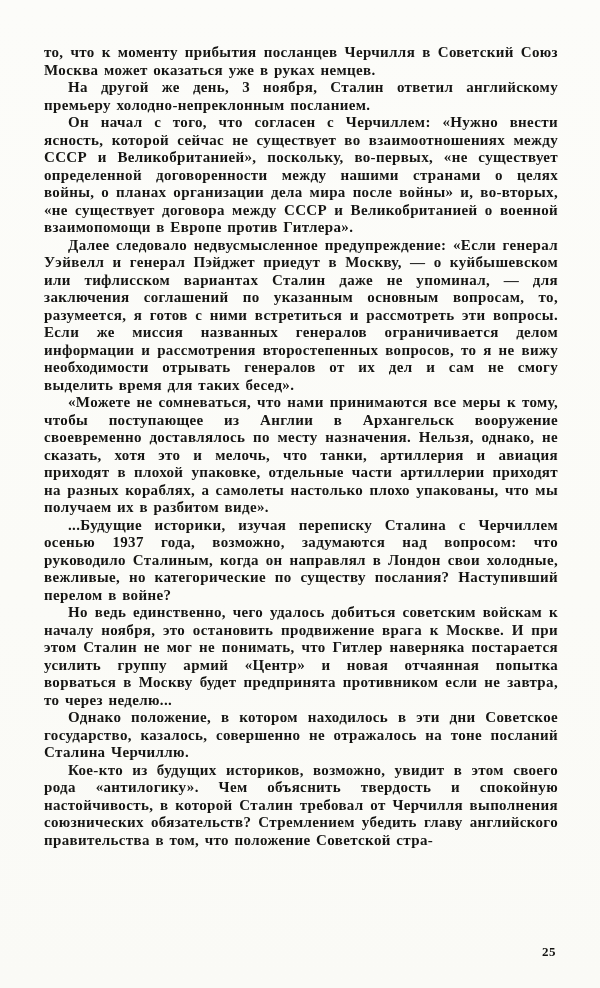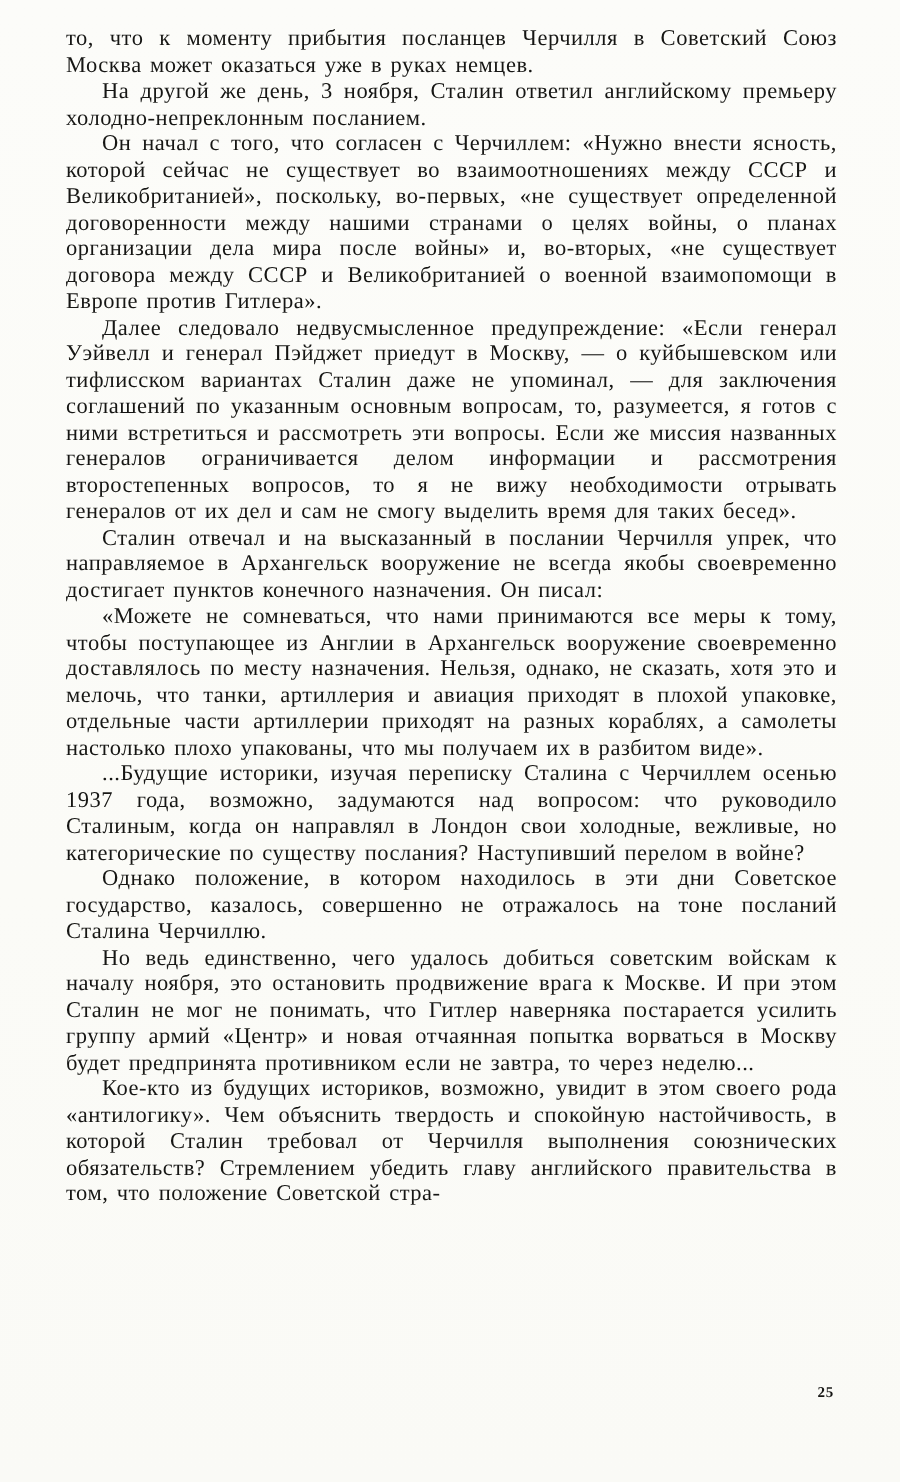--- a/index.html
+++ b/index.html
@@ -16,57 +16,56 @@
     position: relative;
     width: 600px;
     height: 988px;
     background: linear-gradient(180deg, #fcfcf9 0%, #fbfbf7 60%, #fafaf6 100%);
     font-family: "Liberation Serif", "DejaVu Serif", serif;
     color: #161614;
   }
   .text-block {
     position: absolute;
     left: 44px;
-    top: 18px;
+    top: 44px;
     width: 514px;
     text-align: justify;
     font-size: 15px;
     line-height: 17.5px;
-    font-weight: 400;
+    font-weight: 700;
     letter-spacing: 0.35px;
     word-spacing: 1.5px;
   }
   .text-block p {
     margin: 0;
     padding: 0;
   }
   .text-block p.indent {
     text-indent: 24px;
   }
   .page-number {
     position: absolute;
-    top: 923px;
+    top: 944px;
     right: 44px;
-    font-size: 10px;
+    font-size: 13px;
     font-weight: 600;
     letter-spacing: 0.5px;
     color: #161614;
   }
 </style>
 </head>
 <body>
 
 <div class="page">
   <div class="text-block">
 
   <p>то, что к моменту прибытия посланцев Черчилля в Советский Союз Москва может оказаться уже в руках немцев.</p>
       <p class="indent">На другой же день, 3 ноября, Сталин ответил английскому премьеру холодно-непреклонным посланием.</p>
       <p class="indent">Он начал с того, что согласен с Черчиллем: «Нужно внести ясность, которой сейчас не существует во взаимоотношениях между СССР и Великобританией», поскольку, во-первых, «не существует определенной договоренности между нашими странами о целях войны, о планах организации дела мира после войны» и, во-вторых, «не существует договора между СССР и Великобританией о военной взаимопомощи в Европе против Гитлера».</p>
       <p class="indent">Далее следовало недвусмысленное предупреждение: «Если генерал Уэйвелл и генерал Пэйджет приедут в Москву, — о куйбышевском или тифлисском вариантах Сталин даже не упоминал, — для заключения соглашений по указанным основным вопросам, то, разумеется, я готов с ними встретиться и рассмотреть эти вопросы. Если же миссия названных генералов ограничивается делом информации и рассмотрения второстепенных вопросов, то я не вижу необходимости отрывать генералов от их дел и сам не смогу выделить время для таких бесед».</p>
-      <p class="indent">Сталин отвечал и на высказанный в послании Черчилля упрек, что направляемое в Архангельск вооружение не всегда якобы своевременно достигает пунктов конечного назначения. Он писал:</p>
       <p class="indent">«Можете не сомневаться, что нами принимаются все меры к тому, чтобы поступающее из Англии в Архангельск вооружение своевременно доставлялось по месту назначения. Нельзя, однако, не сказать, хотя это и мелочь, что танки, артиллерия и авиация приходят в плохой упаковке, отдельные части артиллерии приходят на разных кораблях, а самолеты настолько плохо упакованы, что мы получаем их в разбитом виде».</p>
       <p class="indent">...Будущие историки, изучая переписку Сталина с Черчиллем осенью 1937 года, возможно, задумаются над вопросом: что руководило Сталиным, когда он направлял в Лондон свои холодные, вежливые, но категорические по существу послания? Наступивший перелом в войне?</p>
+      <p class="indent">Но ведь единственно, чего удалось добиться советским войскам к началу ноября, это остановить продвижение врага к Москве. И при этом Сталин не мог не понимать, что Гитлер наверняка постарается усилить группу армий «Центр» и новая отчаянная попытка ворваться в Москву будет предпринята противником если не завтра, то через неделю...</p>
       <p class="indent">Однако положение, в котором находилось в эти дни Советское государство, казалось, совершенно не отражалось на тоне посланий Сталина Черчиллю.</p>
-      <p class="indent">Но ведь единственно, чего удалось добиться советским войскам к началу ноября, это остановить продвижение врага к Москве. И при этом Сталин не мог не понимать, что Гитлер наверняка постарается усилить группу армий «Центр» и новая отчаянная попытка ворваться в Москву будет предпринята противником если не завтра, то через неделю...</p>
       <p class="indent">Кое-кто из будущих историков, возможно, увидит в этом своего рода «антилогику». Чем объяснить твердость и спокойную настойчивость, в которой Сталин требовал от Черчилля выполнения союзнических обязательств? Стремлением убедить главу английского правительства в том, что положение Советской стра-</p>
     </div>
   <div class="page-number">25</div>
 </div>
 
 </body></html>

